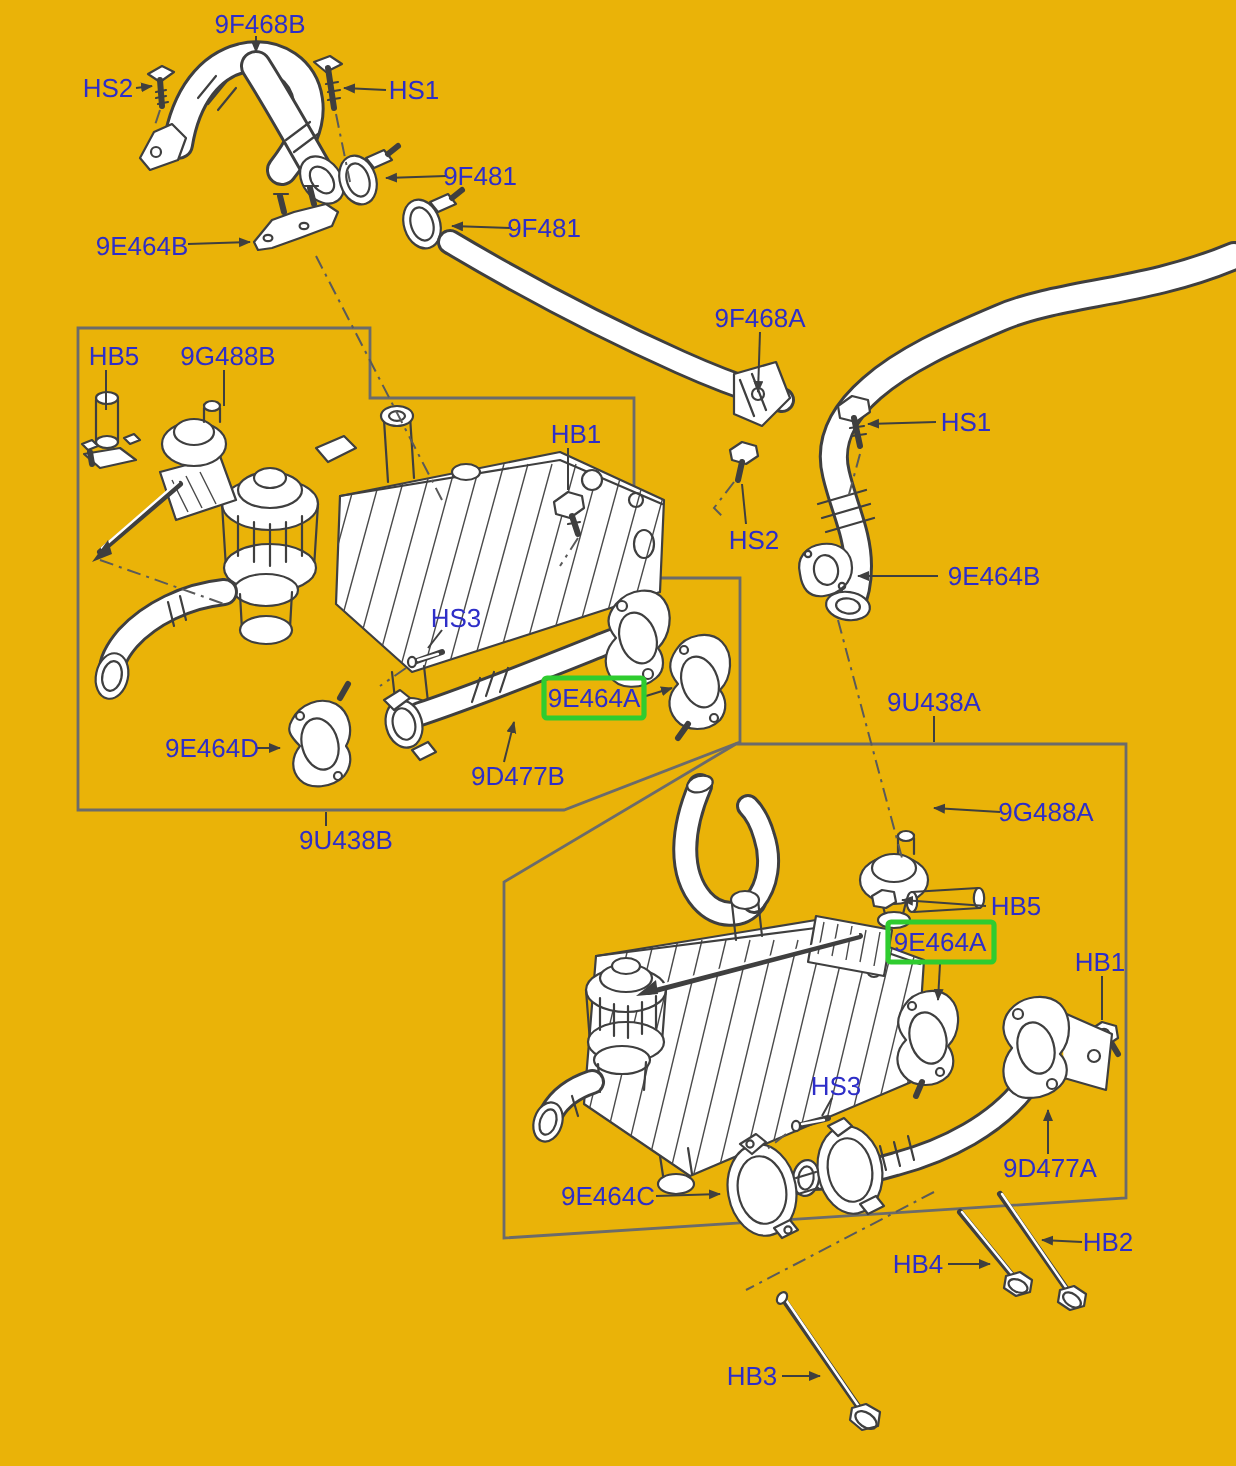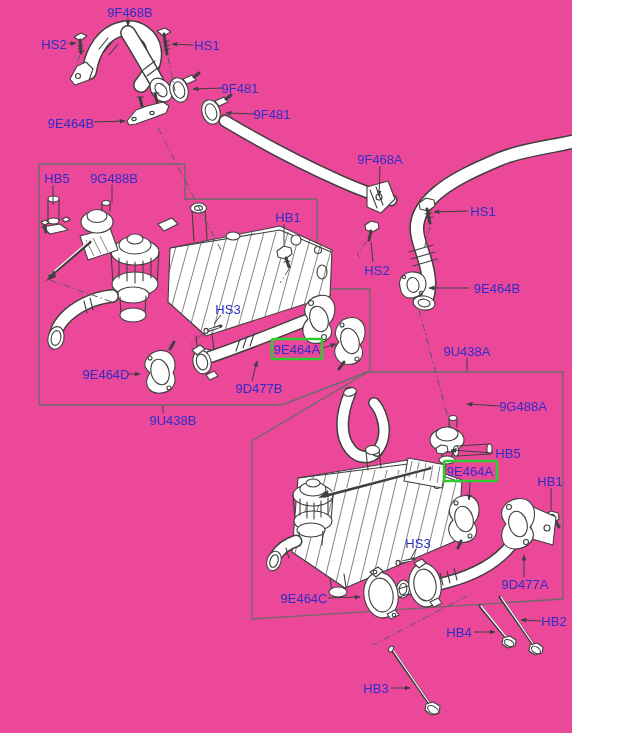--- a/index.html
+++ b/index.html
@@ -1,16 +1,16 @@
 <!DOCTYPE html>
 <html><head>
 <meta charset="utf-8">
 <style>
   html,body{margin:0;padding:0;background:#fff;}
-  .stage{position:relative;width:572px;height:733px;background:#ec4899;overflow:hidden;
+  .stage{position:relative;width:618px;height:733px;background:#eab308;overflow:hidden;
          font-family:"Liberation Sans",sans-serif;}
   svg{display:block;}
   .s{stroke:#3f3f3f;stroke-width:1.1;fill:none;stroke-linejoin:round;stroke-linecap:round;}
   .sw{stroke:#3f3f3f;stroke-width:1.1;fill:#fff;stroke-linejoin:round;}
   .to{stroke:#3f3f3f;fill:none;stroke-linecap:round;}
   .ti{stroke:#fff;fill:none;stroke-linecap:round;}
   .thk{stroke:#3f3f3f;stroke-width:3;stroke-linecap:round;fill:none;}
   .thkw{stroke:#fff;stroke-width:1.2;stroke-linecap:round;fill:none;}
   .dash{stroke:#5a5a5a;stroke-width:1;fill:none;stroke-dasharray:7 3 1.5 3;}
   .hatch line, .hatch path{stroke:#4a4a4a;stroke-width:0.7;}

